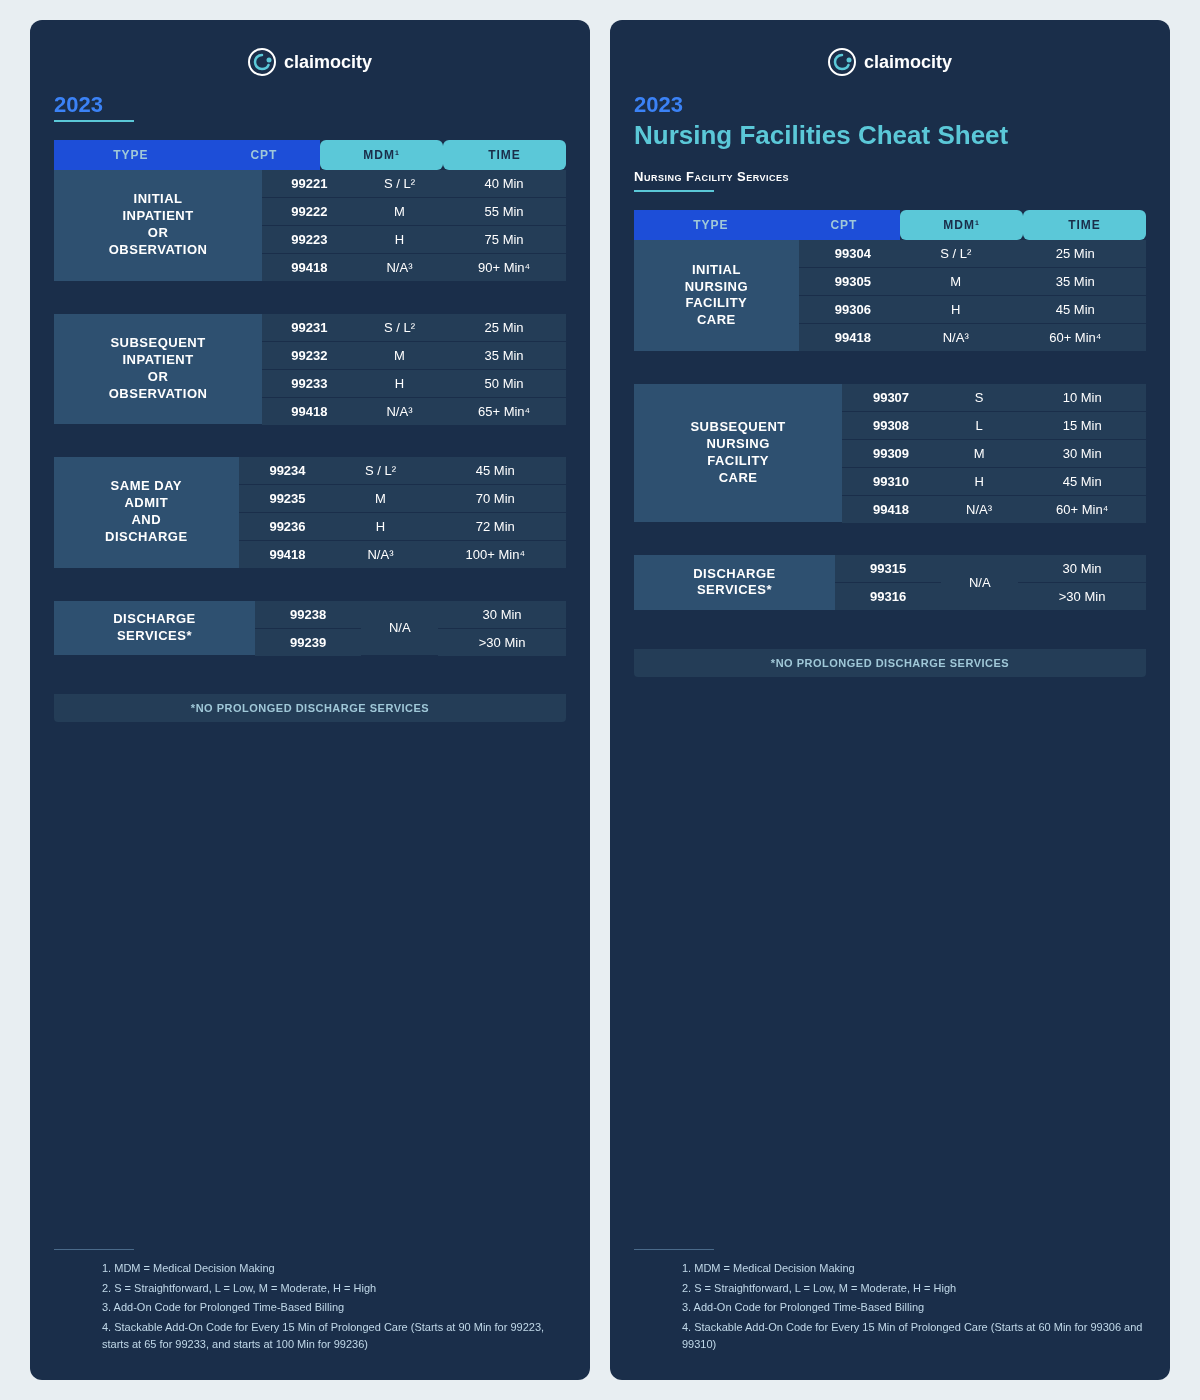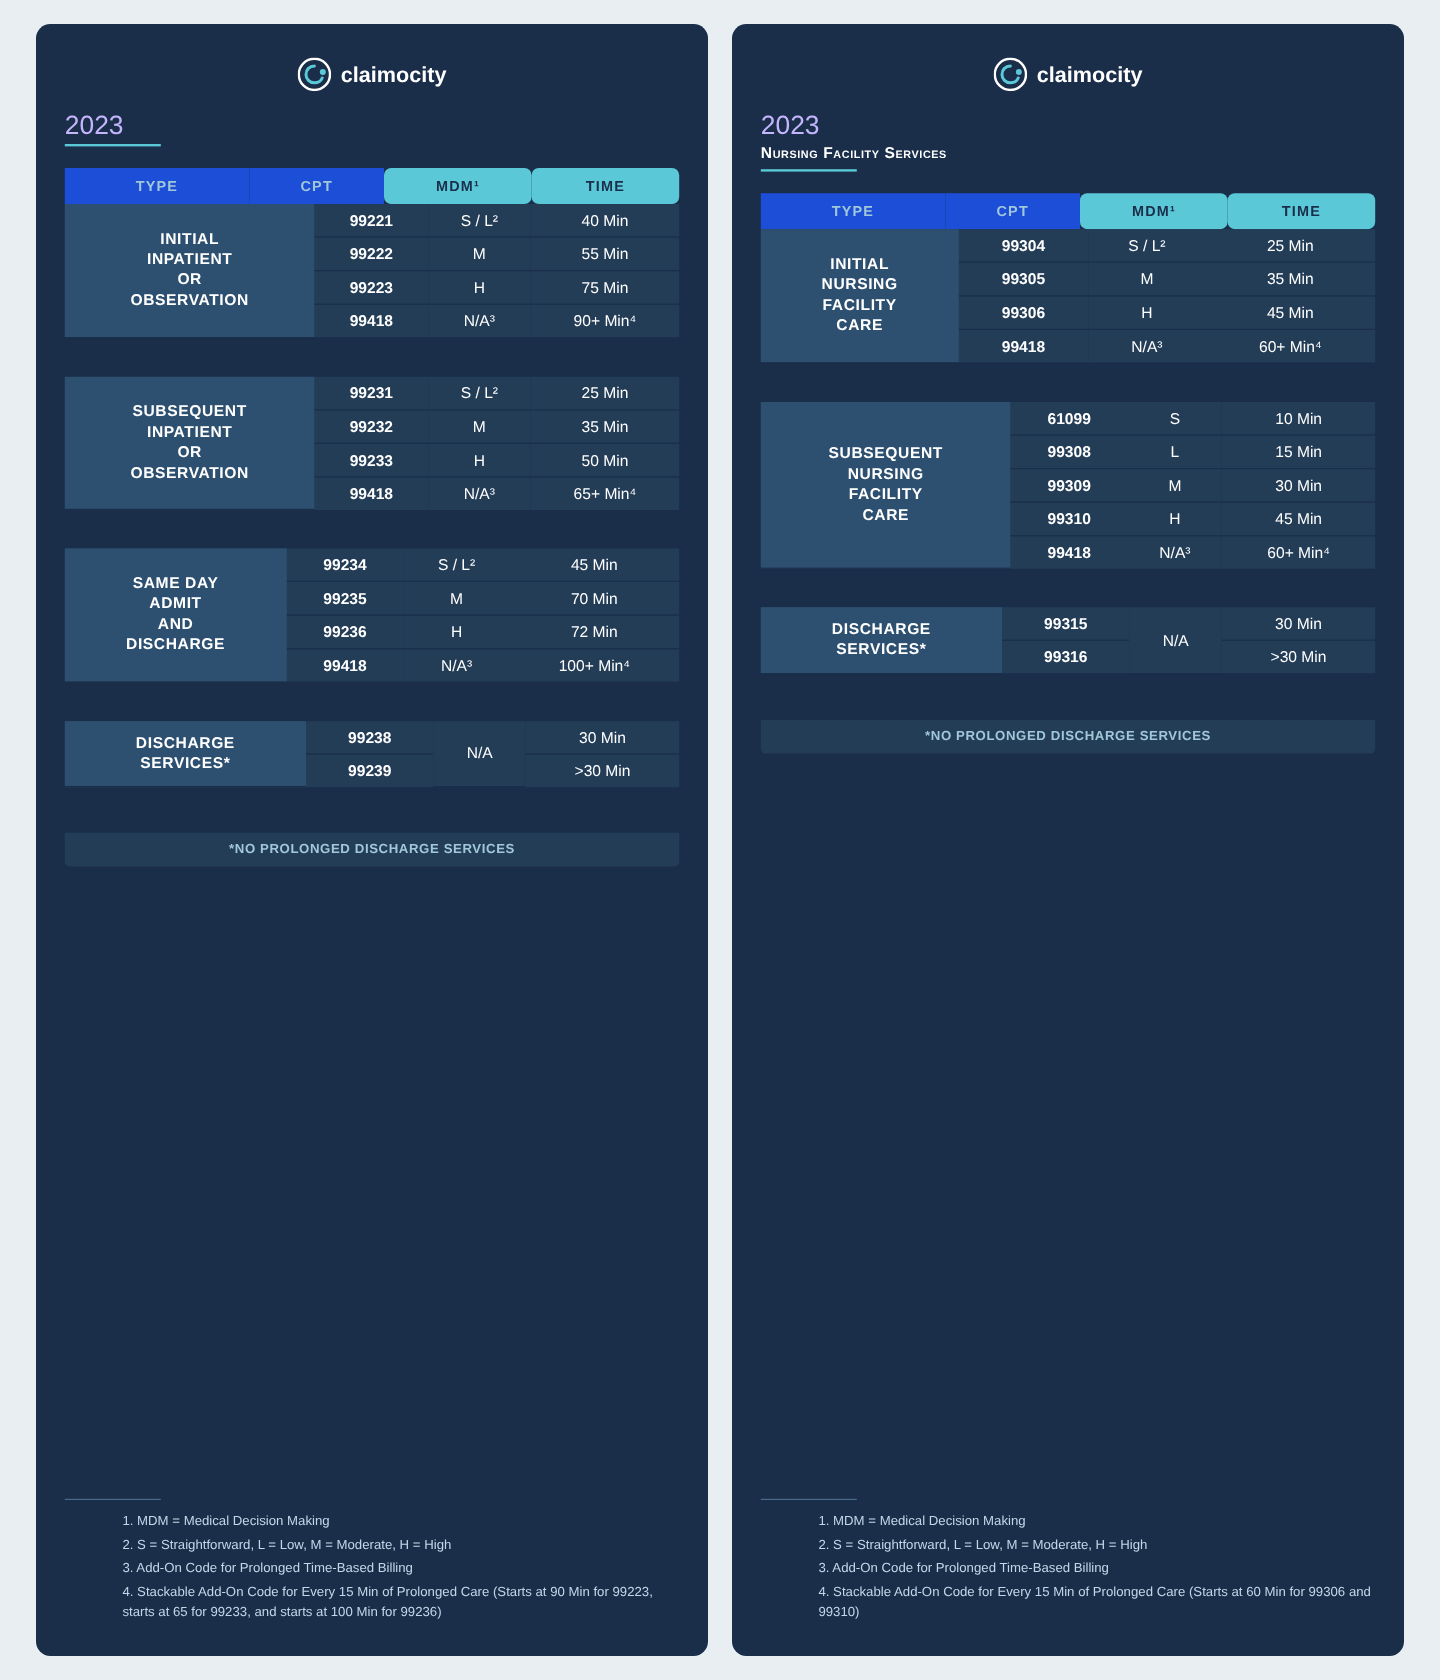--- a/index.html
+++ b/index.html
@@ -36,23 +36,23 @@
       gap: 8px;
       color: white;
       font-size: 18px;
       font-weight: 600;
     }
     .logo-icon {
       width: 28px;
       height: 28px;
     }
     .year {
-      color: #c4b5fd;
+      color: #3b82f6;
       font-size: 22px;
-      font-weight: 400;
+      font-weight: 700;
       margin-bottom: 2px;
     }
     .title {
       color: #5bc8d8;
       font-size: 26px;
       font-weight: 700;
       margin-bottom: 18px;
       line-height: 1.2;
     }
     .section-label {
@@ -333,20 +333,21 @@
       <svg class="logo-icon" viewBox="0 0 28 28" fill="none" xmlns="http://www.w3.org/2000/svg">
         <circle cx="14" cy="14" r="13" stroke="white" stroke-width="2" fill="none"></circle>
         <path d="M14 7 C10 7 7 10 7 14 C7 18 10 21 14 21 C17 21 19.5 19.5 20.5 17" stroke="#5bc8d8" stroke-width="2.5" fill="none" stroke-linecap="round"></path>
         <circle cx="21" cy="12" r="2.5" fill="#5bc8d8"></circle>
       </svg>
       <span>claimocity</span>
     </div>
   </div>
 
   <div class="year">2023</div>
+  <div class="title">Nursing Facilities Cheat Sheet</div>
 
   <div class="section-label">Nursing Facility Services</div>
   <hr class="divider">
 
   <table>
     <thead>
       <tr class="header-row">
         <th class="type-col">TYPE</th>
         <th class="cpt-col">CPT</th>
         <th class="mdm-col mdm-header-cell">MDM¹</th>
@@ -383,21 +384,21 @@
     </table>
   </div>
 
   <div class="section-spacer"></div>
 
   <div class="table-container">
     <table>
       <tbody class="data-section">
         <tr>
           <td class="type-cell" rowspan="5">SUBSEQUENT<br>NURSING<br>FACILITY<br>CARE</td>
-          <td class="cpt-cell">61099</td>
+          <td class="cpt-cell">99307</td>
           <td class="mdm-cell">S</td>
           <td class="time-cell">10 Min</td>
         </tr>
         <tr>
           <td class="cpt-cell">99308</td>
           <td class="mdm-cell">L</td>
           <td class="time-cell">15 Min</td>
         </tr>
         <tr>
           <td class="cpt-cell">99309</td>

